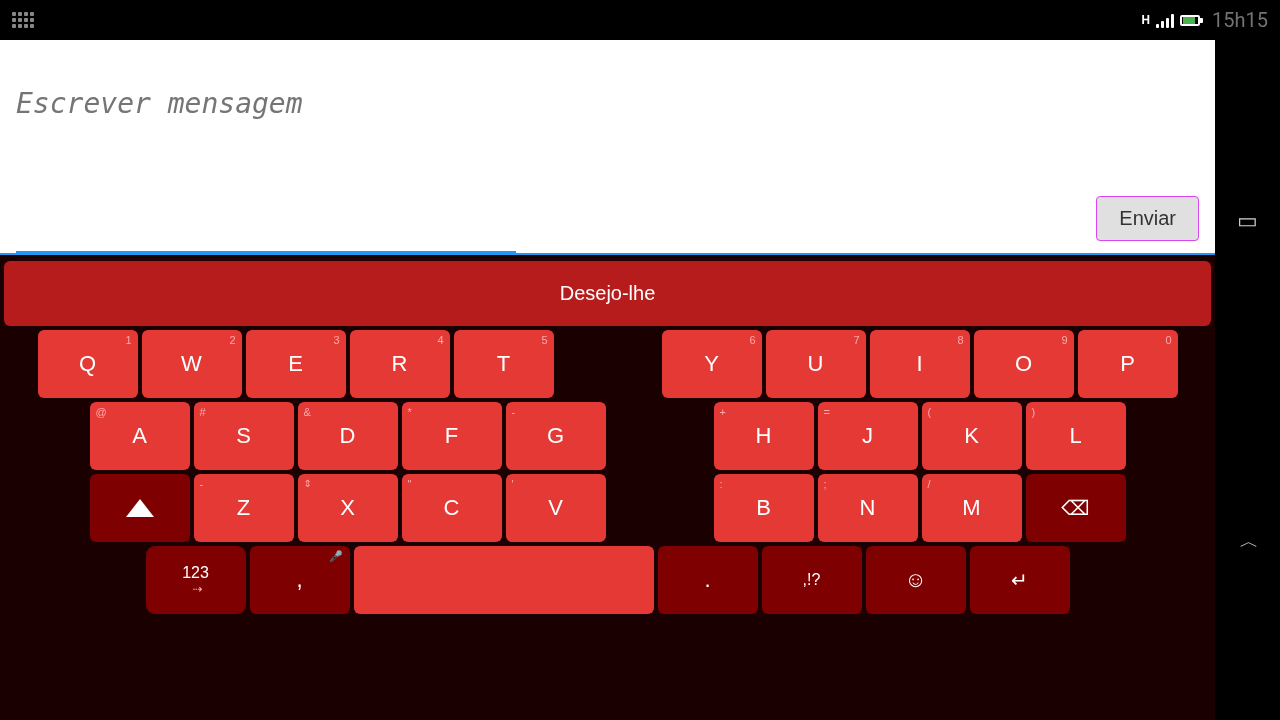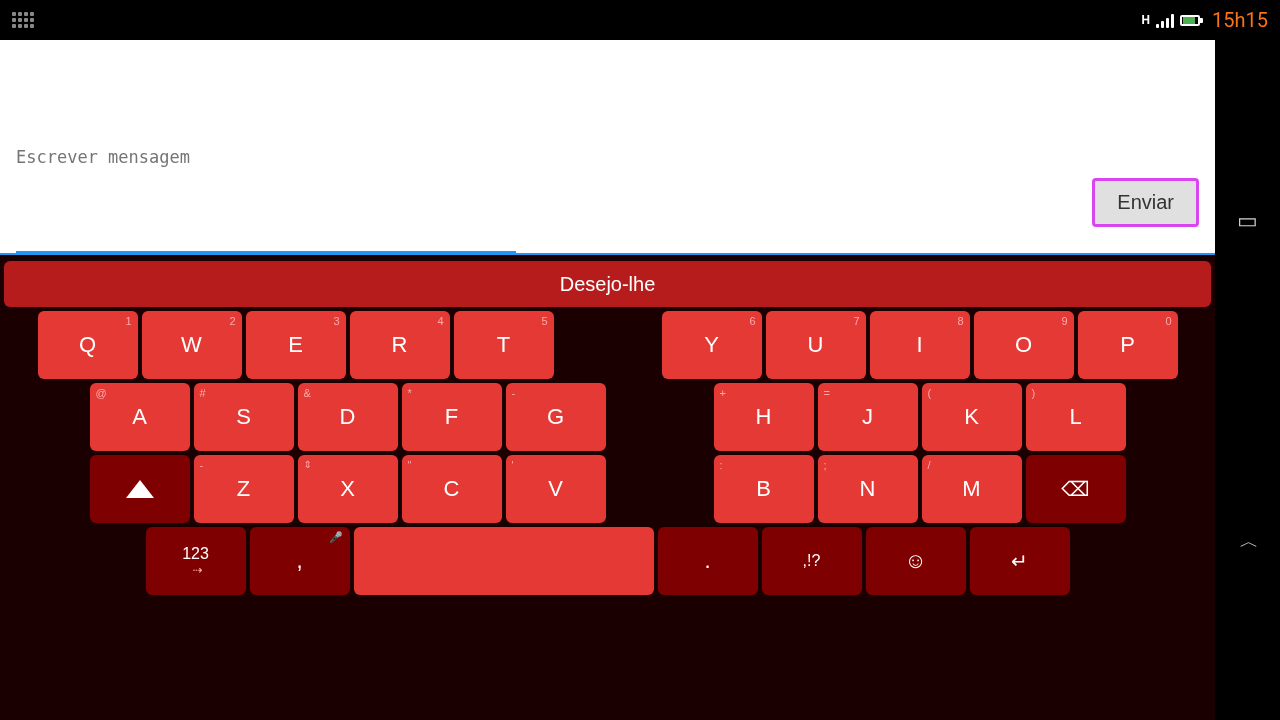--- a/index.html
+++ b/index.html
@@ -80,21 +80,21 @@
       background: #fff;
       border-radius: 0 1px 1px 0;
     }
     .battery-fill {
       background: #4CAF50;
       height: 7px;
       width: 75%;
       margin: 0 1px;
     }
     .time-display {
-      color: #f97316;
+      color: #737373;
       font-size: 20px;
       font-weight: 400;
       margin-left: 6px;
     }
 
     
     .nav-buttons {
       position: absolute;
       right: 0;
       top: 40px;
@@ -130,40 +130,40 @@
       padding: 14px 16px 12px 16px;
       display: flex;
       align-items: flex-end;
       gap: 10px;
       border-bottom: 2px solid #2196F3;
       min-height: 215px;
       position: relative;
     }
     .message-input {
       flex: 1;
-      font-size: 17px;
+      font-size: 28px;
       color: #6d28d9;
       background: transparent;
       border: none;
       outline: none;
       resize: none;
       padding: 0;
       line-height: 1.4;
+      font-style: italic;
     }
     .send-button {
       background: #e0e0e0;
-      border: 3px solid #d946ef;
+      border: 1px solid #d946ef;
       border-radius: 4px;
       padding: 10px 22px;
       font-size: 20px;
       color: #333;
       cursor: pointer;
       white-space: nowrap;
       align-self: flex-end;
-      margin-bottom: 14px;
     }
     .input-underline {
       position: absolute;
       bottom: 0;
       left: 16px;
       width: 500px;
       height: 2px;
       background: #2196F3;
     }
 
@@ -174,21 +174,21 @@
       display: flex;
       flex-direction: column;
       padding: 6px 4px 4px 4px;
       gap: 4px;
     }
 
     
     .suggestion-row {
       display: flex;
       gap: 4px;
-      height: 46px;
+      height: 65px;
     }
     .suggestion-btn {
       flex: 1;
       background: #b71c1c;
       border-radius: 6px;
       display: flex;
       align-items: center;
       justify-content: center;
       color: #fff;
       font-size: 20px;
@@ -410,21 +410,21 @@
       <div class="key space-gap" style="background:#1a0000; border:none;"></div>
       <button class="key"><span class="sym-hint">:</span>B</button>
       <button class="key"><span class="sym-hint">;</span>N</button>
       <button class="key"><span class="sym-hint">/</span>M</button>
       <button class="key backspace-key dark">
         <div class="backspace-icon">⌫</div>
       </button>
     </div>
 
     <div class="key-row">
-      <button class="key num-key dark" style="font-size:16px;">
+      <button class="key num-key dark" style="font-size:16px;border-radius:9px;">
         <span>123</span>
         <span style="font-size:12px; color:#ffaaaa; margin-left:4px;">⇢</span>
       </button>
       <button class="key comma-key dark">
         <span style="font-size:11px; color:#aaa; position:absolute; top:4px; right:6px;">🎤</span>
         <span>,</span>
       </button>
       <button class="key spacebar"></button>
       <button class="key period-key dark">
         <span>.</span>

